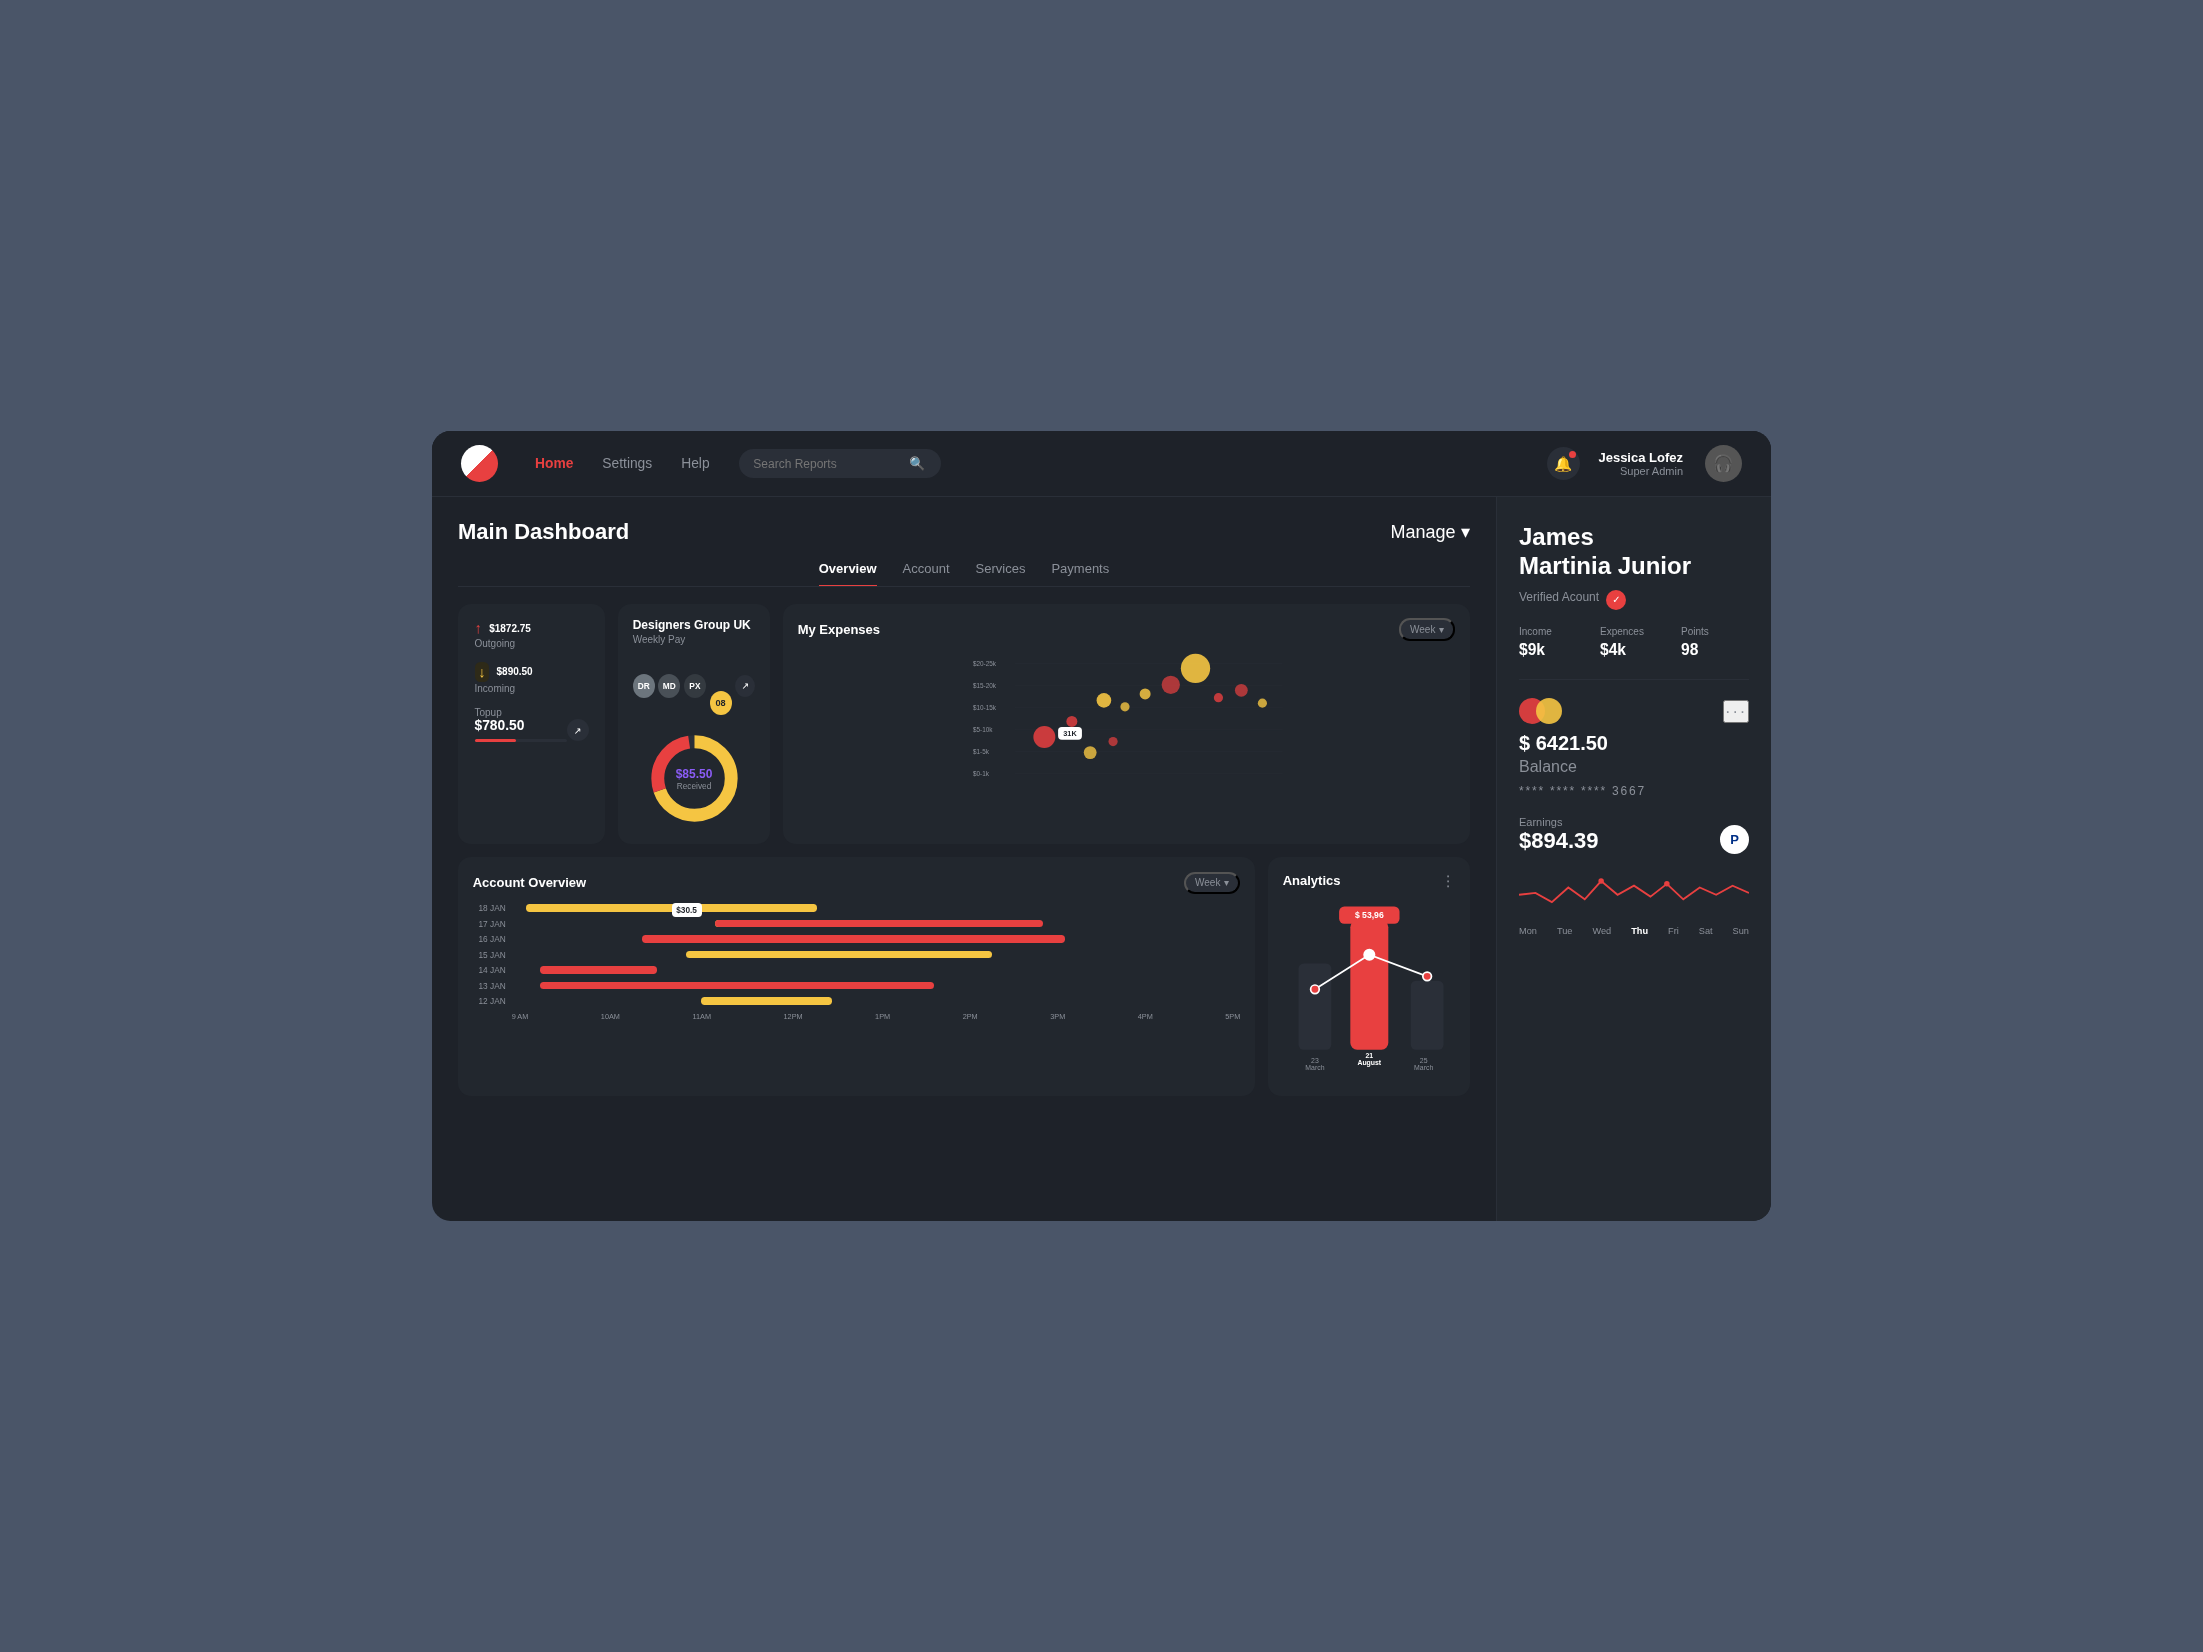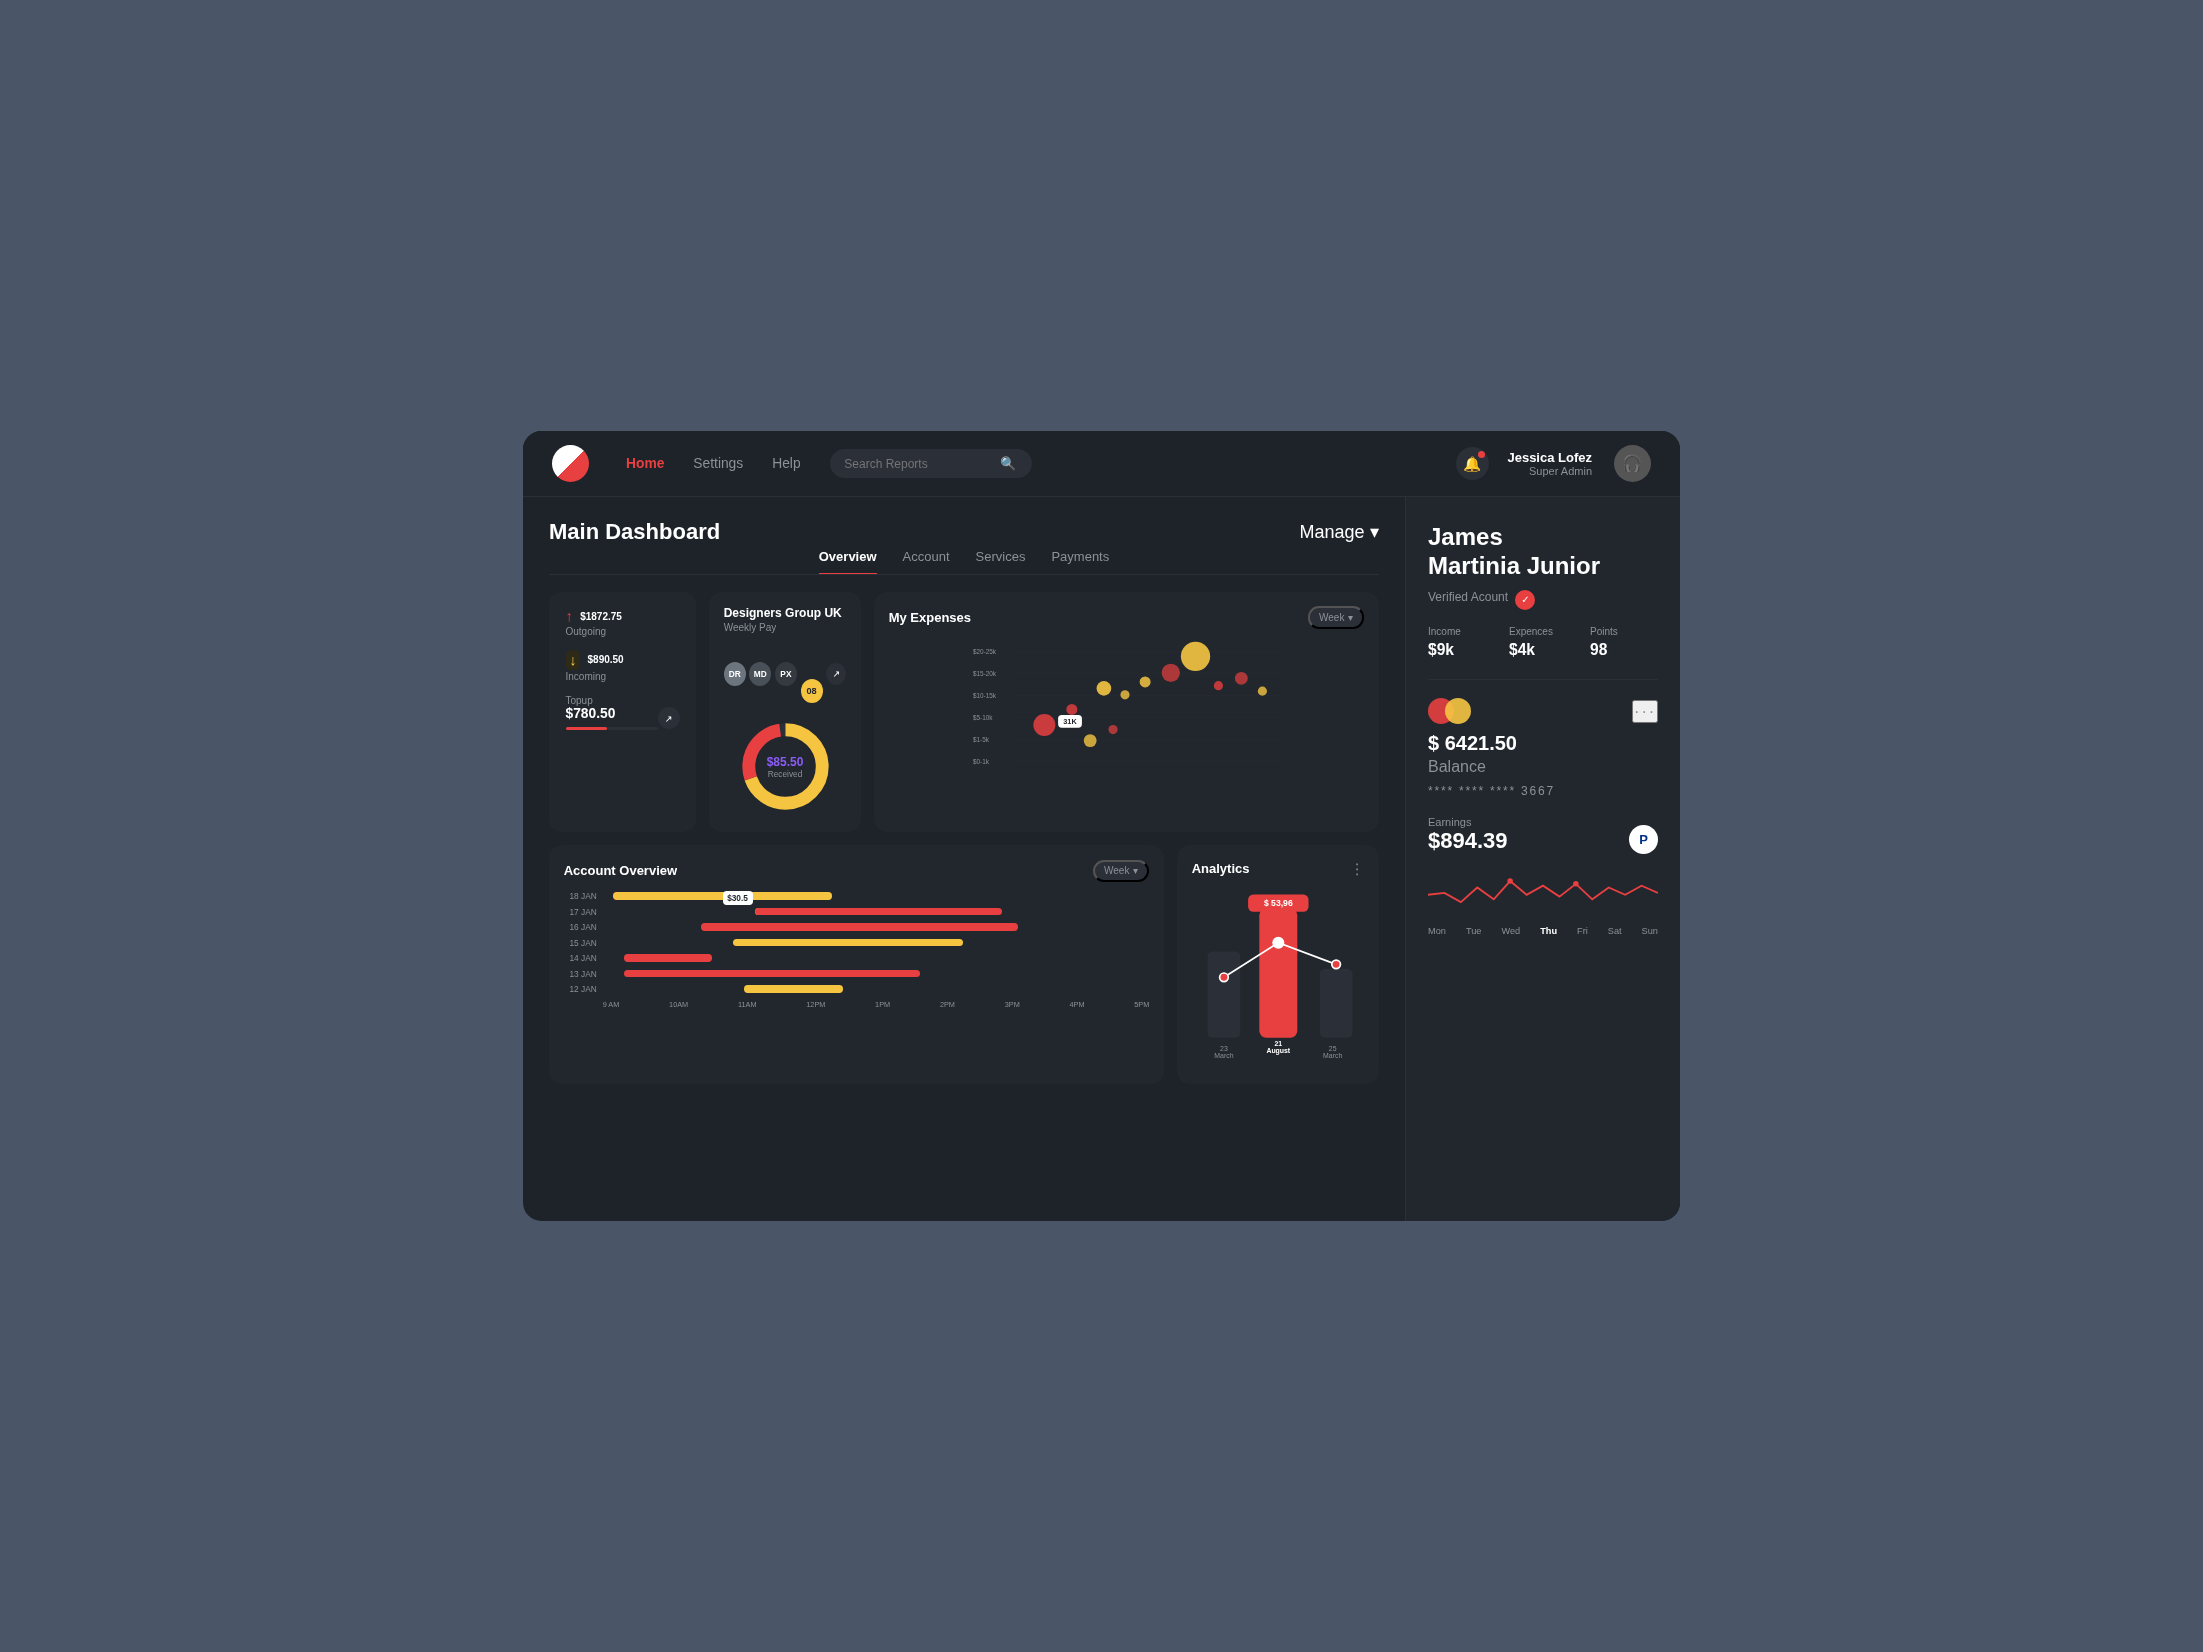--- a/index.html
+++ b/index.html
@@ -5,21 +5,21 @@
     * { box-sizing: border-box; margin: 0; padding: 0; }
     body {
       background: #4a5568;
       display: flex;
       justify-content: center;
       align-items: center;
       min-height: 100vh;
       font-family: -apple-system, BlinkMacSystemFont, 'Segoe UI', sans-serif;
     }
     .app-container {
-      width: 1157px;
+      width: 1339px;
       height: 790px;
       background: #1e2229;
       border-radius: 18.4px;
       overflow: hidden;
       display: flex;
       flex-direction: column;
     }
     
     .header {
       display: flex;
@@ -140,21 +140,21 @@
       overflow-y: auto;
       flex-shrink: 0;
       border-left: 0.9px solid #2a2f38;
     }
 
     
     .dashboard-header {
       display: flex;
       align-items: center;
       justify-content: space-between;
-      margin-bottom: 4px;
+      margin-bottom: 16px;
     }
     .dashboard-title {
       color: #fff;
       font-size: 22px;
       font-weight: 700;
     }
     .manage-btn {
       display: flex;
       align-items: center;
       gap: 5.5px;

